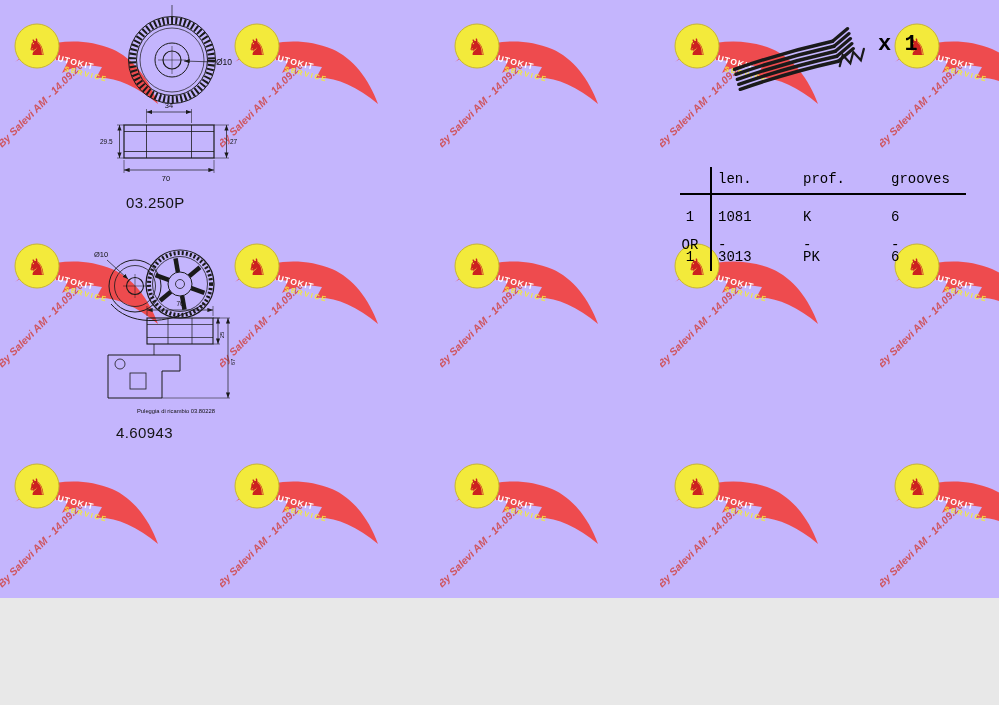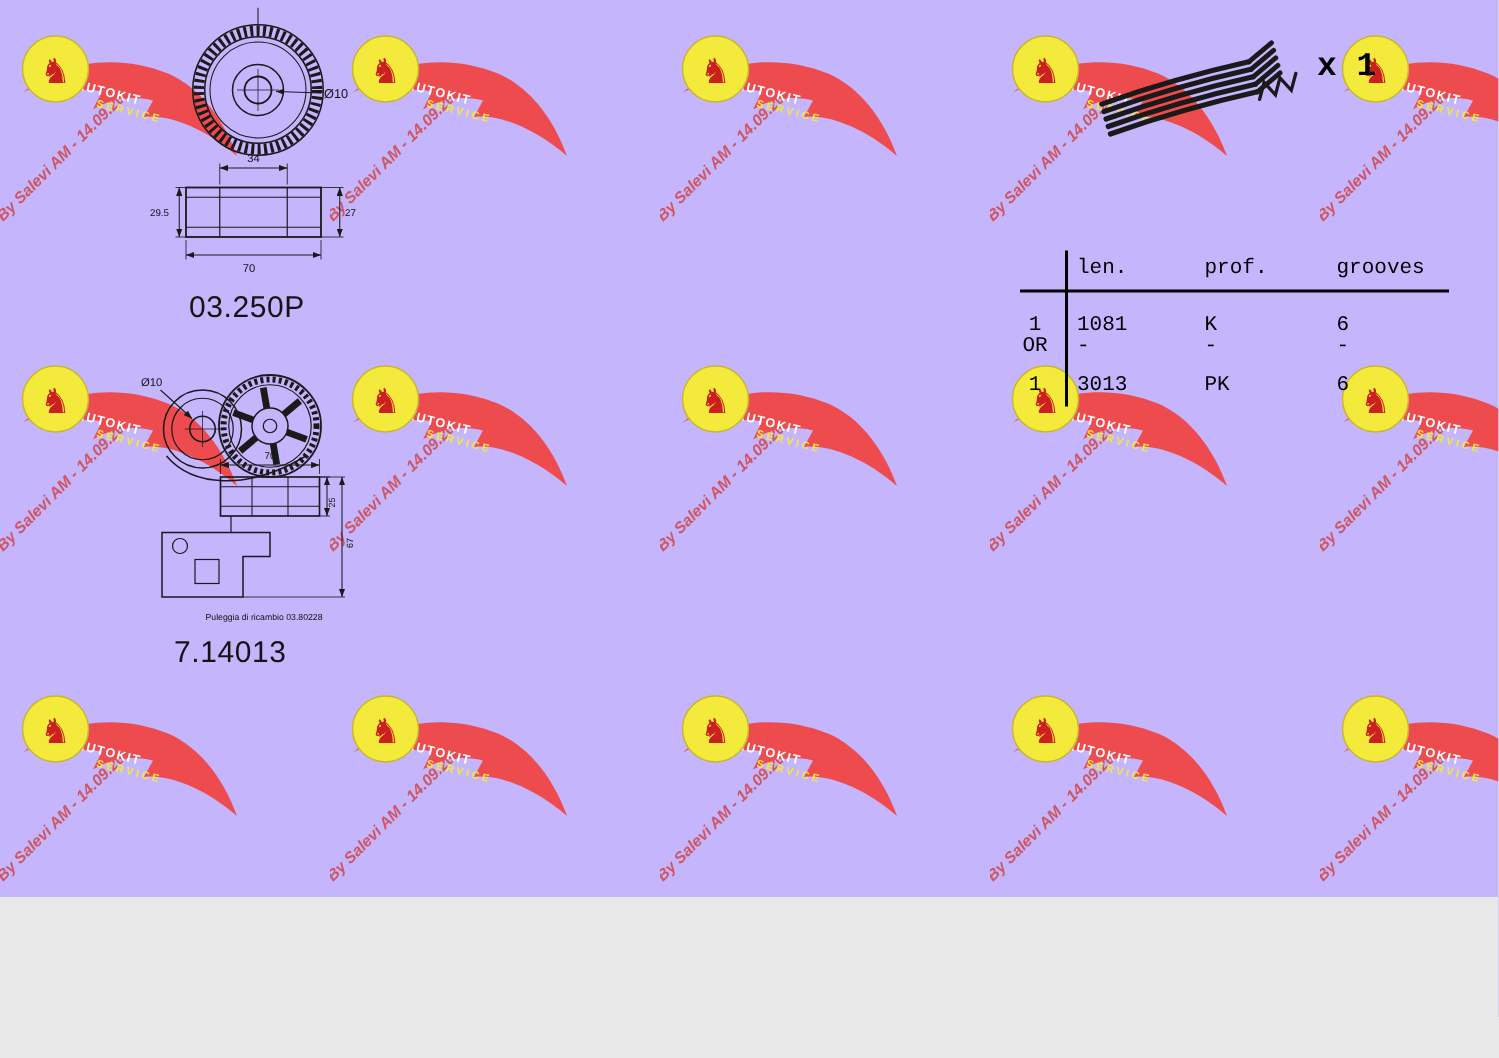--- a/index.html
+++ b/index.html
@@ -4,21 +4,21 @@
 <style>
   html,body{margin:0;padding:0;background:#e8e8e8;}
   .page{position:relative;width:999px;height:598px;background:#c4b5fd;overflow:hidden;
         font-family:"Liberation Sans",sans-serif;color:#111;}
   .wm{position:absolute;width:220px;height:155px;pointer-events:none;}
   .dwg{position:absolute;}
   .dwg line,.dwg circle,.dwg rect,.dwg path,.dwg polyline{stroke:#1a1a1a;fill:none;}
   .dwg .dim{stroke-width:.7;}
   .dwg .ext{stroke-width:.55;}
   .dwg text{stroke:none;fill:#111;font-family:"Liberation Sans",sans-serif;}
-  .part-code{position:absolute;font-size:20px;letter-spacing:.4px;color:#141414;}
+  .part-code{position:absolute;font-size:15px;letter-spacing:.4px;color:#141414;}
   .belt-qty{position:absolute;left:878px;top:32px;font-size:22px;font-weight:700;
             font-family:"Liberation Mono",monospace;color:#000;}
   .spec-table{position:absolute;left:670px;top:130px;width:296px;height:106px;
               font-family:"Liberation Mono","DejaVu Sans Mono",monospace;
               font-weight:400;font-size:14px;color:#000;margin-top:37px;}
   .spec-vline{position:absolute;left:40px;top:0;height:104px;border-left:2px solid #000;}
   .spec-hline{position:absolute;left:10px;top:26px;width:286px;border-top:2px solid #000;}
   .spec-row{position:absolute;left:0;width:100%;display:grid;
             grid-template-columns:40px 85px 88px 80px;}
   .spec-row .c{padding-left:8px;white-space:nowrap;}
@@ -187,21 +187,21 @@
       <line x1="136" y1="78" x2="136" y2="158" class="dim" marker-start="url(#dimarrow)" marker-end="url(#dimarrow)"></line>
       <text x="143" y="122" transform="rotate(-90 143 122)" text-anchor="middle" font-size="6">67</text>
 
       <line x1="62" y1="104" x2="62" y2="115" stroke-width=".8"></line>
       <path d="M16,115 L88,115 L88,131 L70,131 L70,158 L16,158 Z" stroke-width="1" fill="#fff"></path>
       <rect x="38" y="133" width="16" height="16" stroke-width=".8"></rect>
       <circle cx="28" cy="124" r="5" stroke-width=".8"></circle>
       <text x="84" y="173" text-anchor="middle" font-size="5.8">Puleggia di ricambio 03.80228</text>
     </g>
   </svg>
-  <div class="part-code" style="left:116px;top:424px">7.14013</div>
+  <div class="part-code" style="left:116px;top:424px">4.60943</div>
 
   <svg class="dwg" style="left:722px;top:26px" width="150" height="68" viewBox="0 0 150 68">
     <g transform="rotate(-16 75 40)" stroke="#000" stroke-linecap="round">
       <path d="M14,26 Q65,23 116,26" stroke-width="3.4"></path>
       <path d="M14,31.2 Q65,28.2 116,31.2" stroke-width="3.4"></path>
       <path d="M14,36.4 Q65,33.4 116,36.4" stroke-width="3.4"></path>
       <path d="M14,41.6 Q65,38.6 116,41.6" stroke-width="3.4"></path>
       <path d="M14,46.8 Q65,43.8 116,46.8" stroke-width="3.4"></path>
       <line x1="116" y1="26" x2="134" y2="18" stroke-width="3.2"></line>
       <line x1="116" y1="31.2" x2="134" y2="23.2" stroke-width="3.2"></line>
@@ -221,21 +221,21 @@
       <div class="c">len.</div>
       <div class="c">prof.</div>
       <div class="c">grooves</div>
     </div>
     <div class="spec-row" style="top:42px">
       <div class="c-qty">1</div>
       <div class="c">1081</div>
       <div class="c">K</div>
       <div class="c">6</div>
     </div>
-    <div class="spec-row" style="top:56px">
+    <div class="spec-row" style="top:70px">
       <div class="c-qty">OR</div>
       <div class="c">-</div>
       <div class="c">-</div>
       <div class="c">-</div>
     </div>
     <div class="spec-row" style="top:82px">
       <div class="c-qty">1</div>
       <div class="c">3013</div>
       <div class="c">PK</div>
       <div class="c">6</div>

